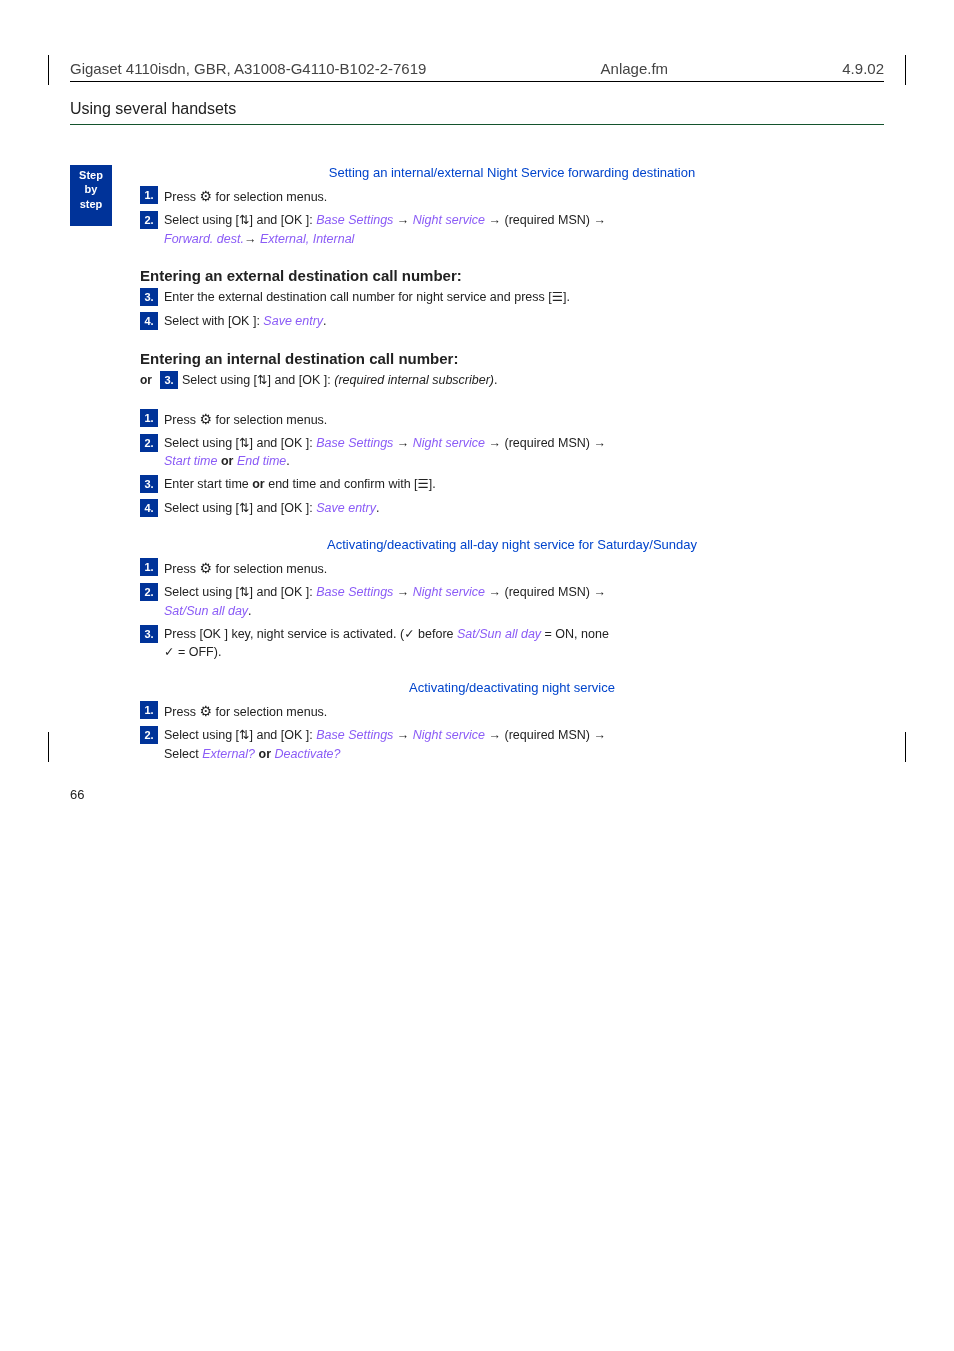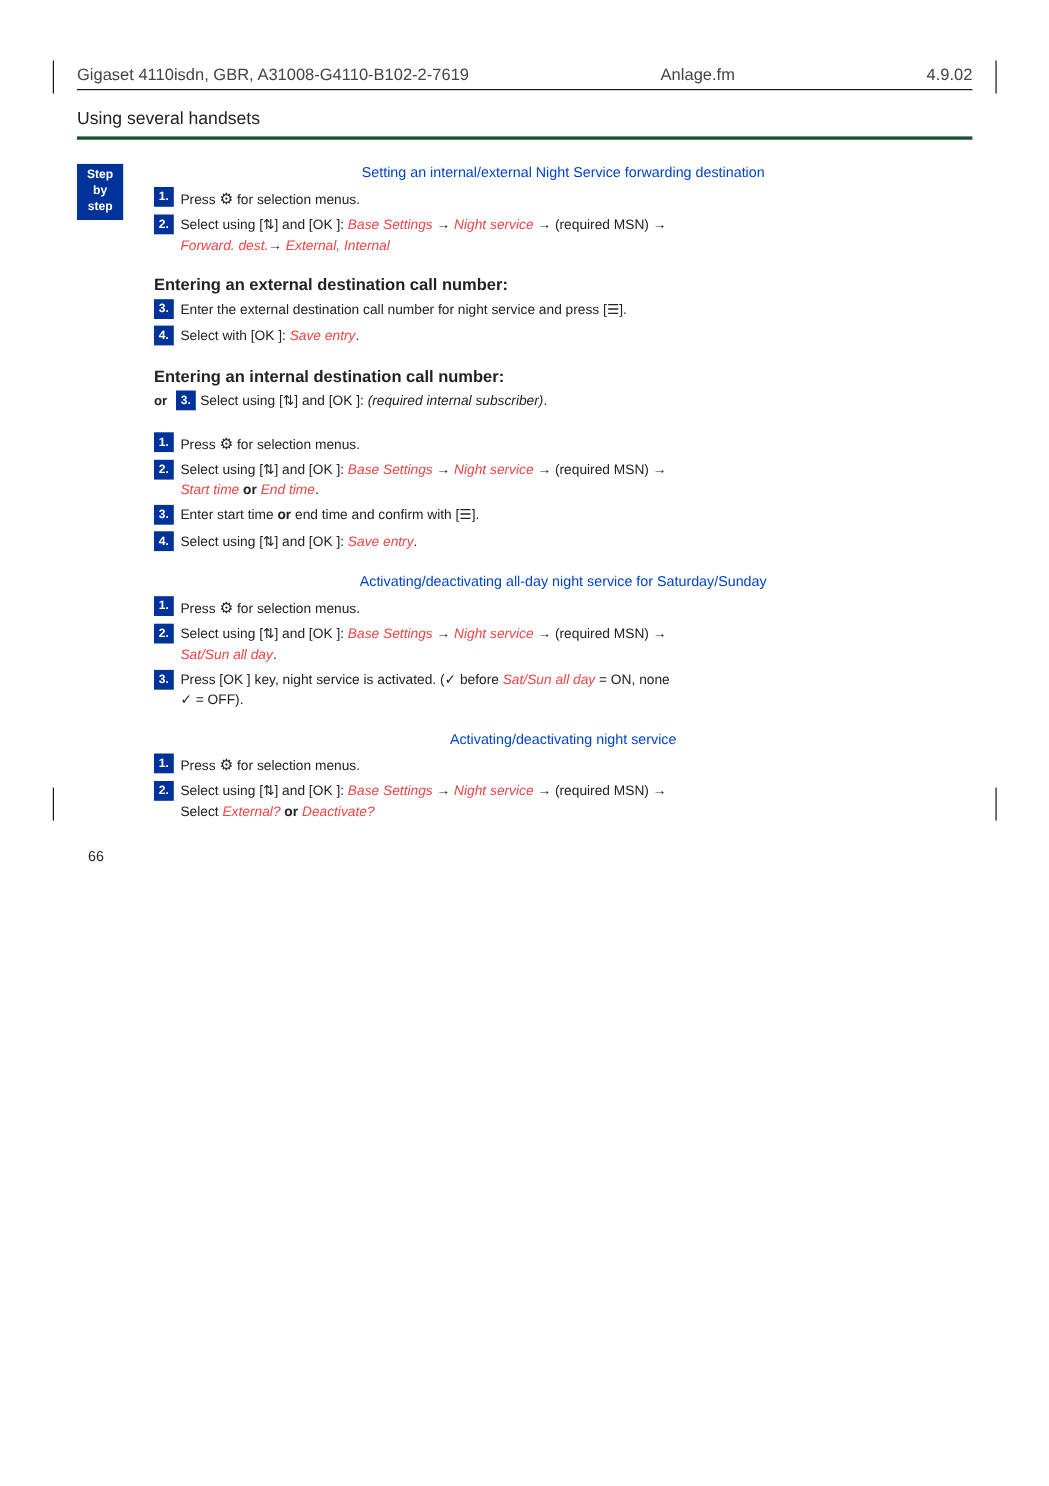--- a/index.html
+++ b/index.html
@@ -24,40 +24,40 @@
       color: #444;
       border-bottom: 1px solid #000;
       padding-bottom: 4px;
       margin-bottom: 18px;
     }
     .header-left {
       display: flex;
       gap: 20px;
     }
     .page-title-section {
-      margin-bottom: 22px;
-      border-bottom: 3px solid #14532d;
+      margin-bottom: 40px;
+      border-bottom: 1px solid #14532d;
       padding-bottom: 6px;
     }
     .page-title {
       font-size: 16px;
       font-weight: normal;
       color: #222;
     }
     .content-area {
       display: flex;
       gap: 0;
     }
     .step-by-step {
       background: #003399;
       color: #fff;
       font-size: 11px;
       font-weight: bold;
       text-align: center;
-      padding: 3px 4px 5px 4px;
+      padding: 3px 4px 15px 4px;
       width: 42px;
       line-height: 1.3;
       display: flex;
       flex-direction: column;
       align-items: center;
     }
     .num-badge {
       background: #003399;
       color: #fff;
       font-size: 11px;
@@ -92,42 +92,42 @@
       gap: 6px;
       margin-bottom: 4px;
       align-items: flex-start;
     }
     .instruction-text {
       flex: 1;
       line-height: 1.5;
       font-size: 12.5px;
     }
     .link-blue {
-      color: #ef4444;
+      color: #8b5cf6;
       font-style: italic;
     }
     .section-block {
       margin-bottom: 18px;
     }
     .or-label {
       font-size: 12px;
       margin-right: 4px;
       font-weight: bold;
       padding-top: 2px;
     }
     .or-row {
       display: flex;
       align-items: flex-start;
       gap: 4px;
       margin-bottom: 4px;
     }
     .page-footer {
       position: absolute;
       bottom: 40px;
-      left: 80px;
+      left: 70px;
       font-size: 13px;
       color: #222;
     }
     .vertical-line-left {
       position: absolute;
       left: 48px;
       top: 55px;
       width: 1px;
       height: 30px;
       background: #000;

